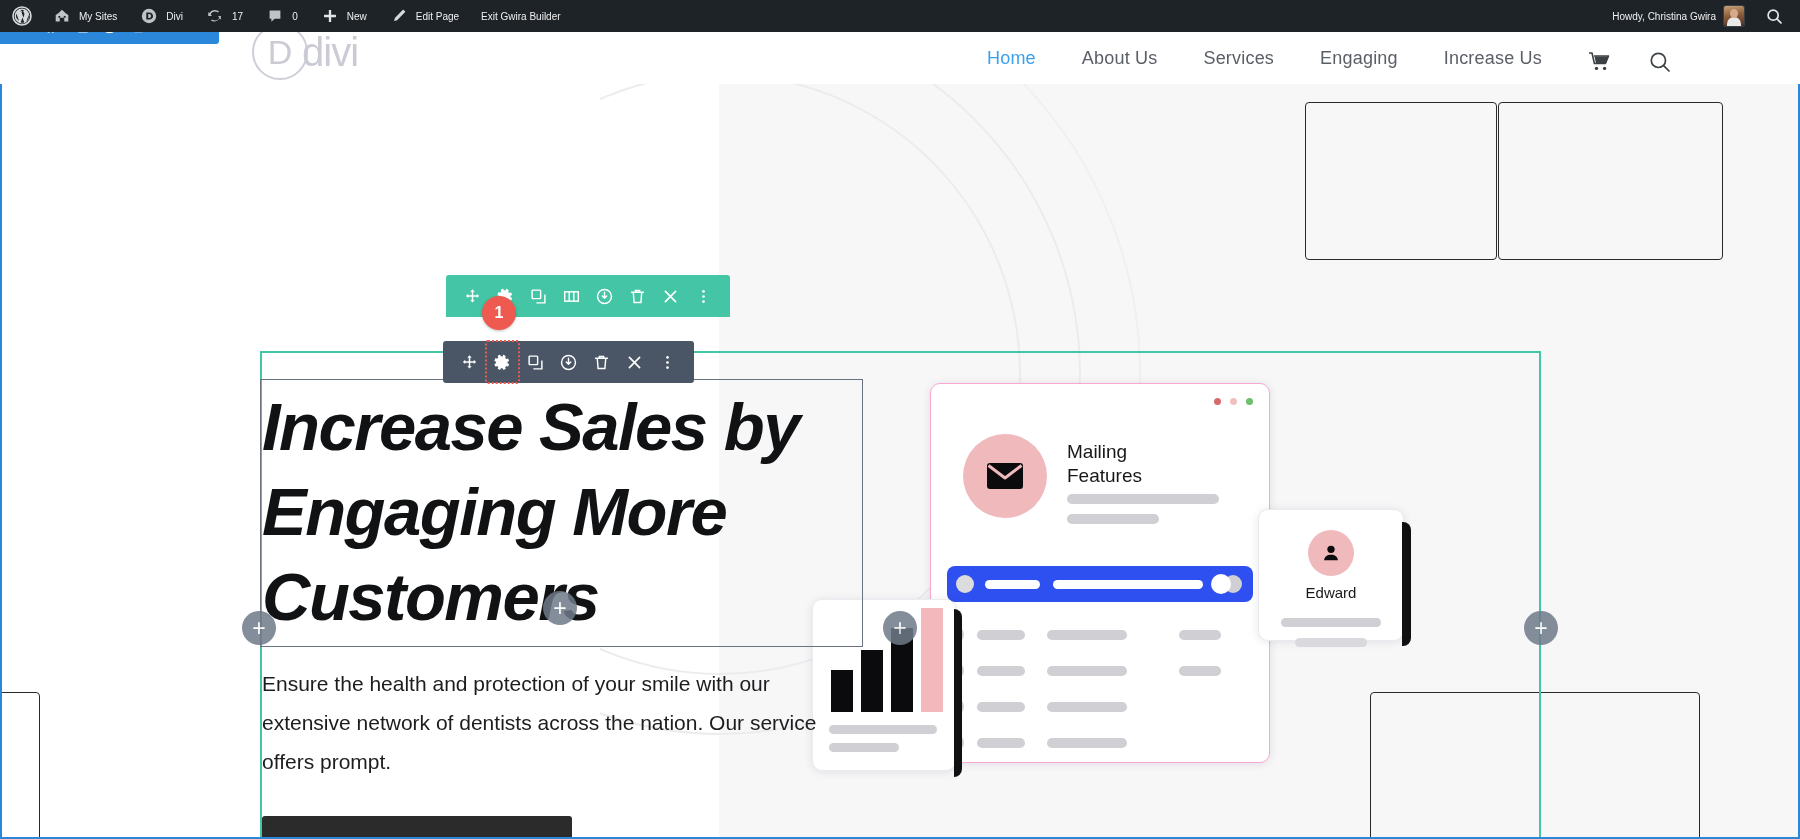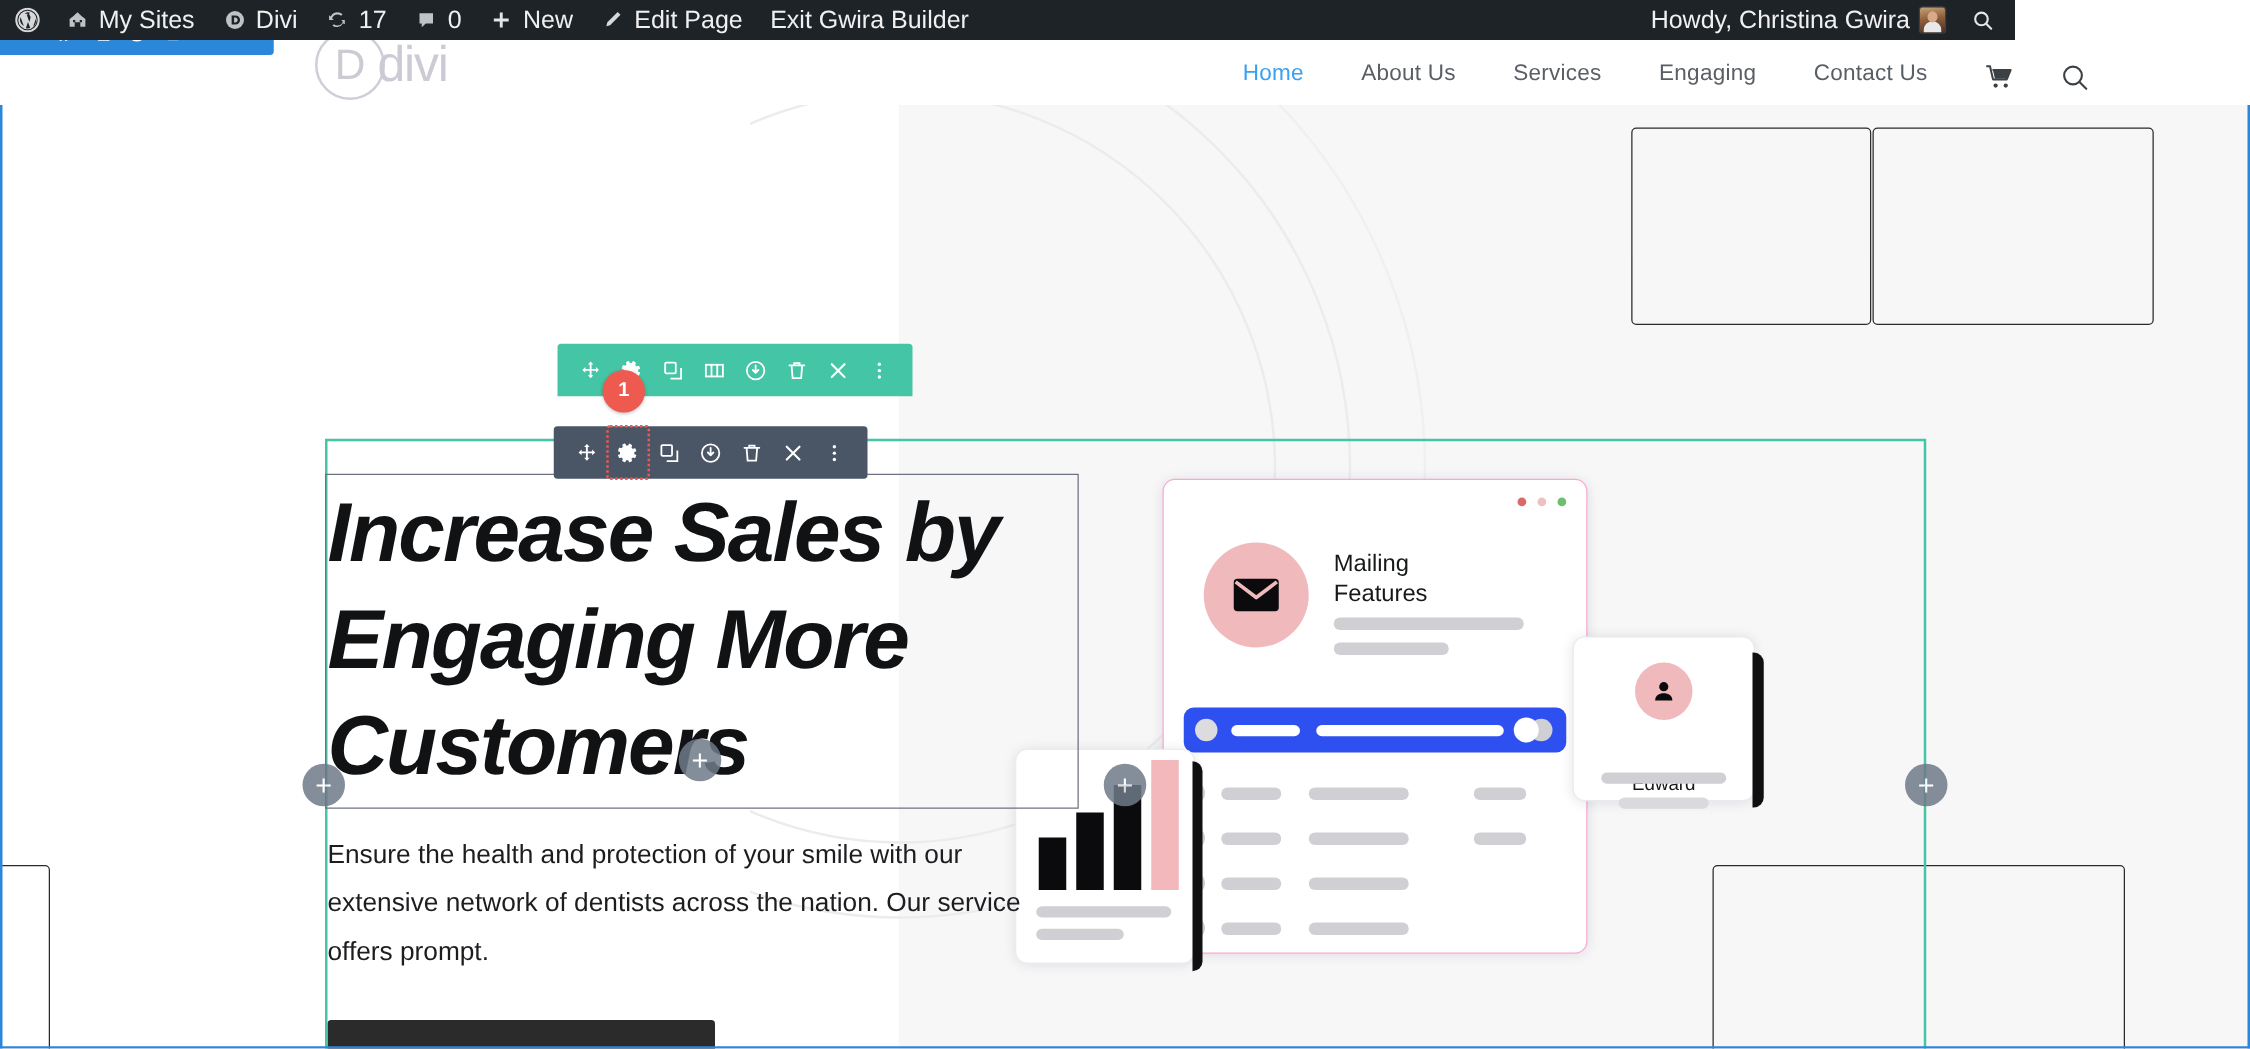--- a/index.html
+++ b/index.html
@@ -6,24 +6,24 @@
   html, body {
     width: 1800px; height: 839px;
     overflow: hidden;
     font-family: "Liberation Sans", sans-serif;
     background: #ffffff;
   }
   #root { position: relative; width: 1800px; height: 839px; overflow: hidden; }
 
   
   .adminbar {
-    position: absolute; top: 0; left: 0; width: 1612px; height: 32px;
+    position: absolute; top: 0; left: 0; width: 1800px; height: 32px;
     background: #1d2327; color: #f0f0f1;
     display: flex; align-items: flex-end;
-    font-size: 20px; z-index: 500;
+    font-size: 10px; z-index: 500;
   }
   .ab-left { display: flex; align-items: center; height: 32px; }
   .ab-item {
     display: flex; align-items: center; gap: 7px;
     height: 32px; padding: 0 11px; color: #f0f0f1; white-space: nowrap;
   }
   .ab-item:first-child { padding: 0 9px 0 12px; }
   .ab-ico { display: inline-flex; align-items: center; justify-content: center;
             width: 20px; height: 20px; color: #d6d8da; }
   .ab-ico svg { display:block; }
@@ -160,21 +160,21 @@
 
   .card-chart { left: -118px; top: 235px; width: 144px; height: 172px; border:1px solid #ececf0; }
   .card-chart .sh { position:absolute; right:-7px; top: 9px; width: 8px; height: 168px; background:#101012; border-radius: 0 8px 8px 0; }
   .cbar { position:absolute; bottom: 58px; background:#0b0b0d; }
   .cbar.pink { background:#f2b8bb; }
   .card-chart .l1 { position:absolute; left: 16px; bottom: 36px; width: 108px; height: 9px; background:#cfcfd4; border-radius:6px; }
   .card-chart .l2 { position:absolute; left: 16px; bottom: 18px; width: 70px; height: 9px; background:#cfcfd4; border-radius:6px; }
 
   .card-person { width: 146px; border:1px solid #eaeaee; border-radius: 10px; }
   .card-person .pc { position:absolute; left:50%; transform:translateX(-50%); top: 20px; width: 46px; height:46px; border-radius:50%; display:flex; align-items:center; justify-content:center; }
-  .card-person .pn { position:absolute; left:0; right:0; top: 74px; text-align:center; font-size: 15px; color:#17181a; line-height: 17px; padding: 0 32px; margin-top: 35px; }
+  .card-person .pn { position:absolute; left:0; right:0; top: 74px; text-align:center; font-size: 15px; color:#17181a; line-height: 17px; padding: 0 32px; }
   .card-person .pl1 { position:absolute; left: 22px; width: 100px; height: 9px; background:#cfcfd4; border-radius:6px; }
   .card-person .pl2 { position:absolute; left: 36px; width: 72px; height: 9px; background:#d9d9de; border-radius:6px; }
   .card-person .sh { position:absolute; right:-8px; top: 12px; width: 9px; background:#101012; border-radius: 0 8px 8px 0; }
   .card-person .shb { position:absolute; left: 12px; bottom:-8px; height: 9px; background:#101012; border-radius: 0 0 8px 8px; }
 
   .card-edward { left: 328px; top: 145px; height: 132px; }
   .card-martha { left: 228px; top: 255px; height: 160px; }
 
   .pink-av { background:#f0b9bb; }
   .blue-av { background:#3c5cf5; }
@@ -277,21 +277,21 @@
     <div class="logo">
       <span class="logo-mark">D</span>
       <span class="logo-text">divi</span>
     </div>
 
     <nav class="mainnav">
       <a class="navlink active">Home</a>
       <a class="navlink">About Us</a>
       <a class="navlink">Services</a>
       <a class="navlink">Engaging</a>
-      <a class="navlink">Contact Us</a>
+      <a class="navlink">Increase Us</a>
     </nav>
 
     <div class="navicons">
       <a class="ni">
         <svg width="24" height="22" viewBox="0 0 24 22">
             <path d="M1 2h3l2.4 10.5h11L20.5 5H6" fill="none" stroke="#3c4145" stroke-width="1.6" stroke-linejoin="round"></path>
             <path d="M6.5 5.6h13.4l-1.6 6.3H7.9z" fill="#3c4145"></path>
             <circle cx="8.5" cy="17.4" r="1.7" fill="#3c4145"></circle>
             <circle cx="16.6" cy="17.4" r="1.7" fill="#3c4145"></circle>
           </svg>

